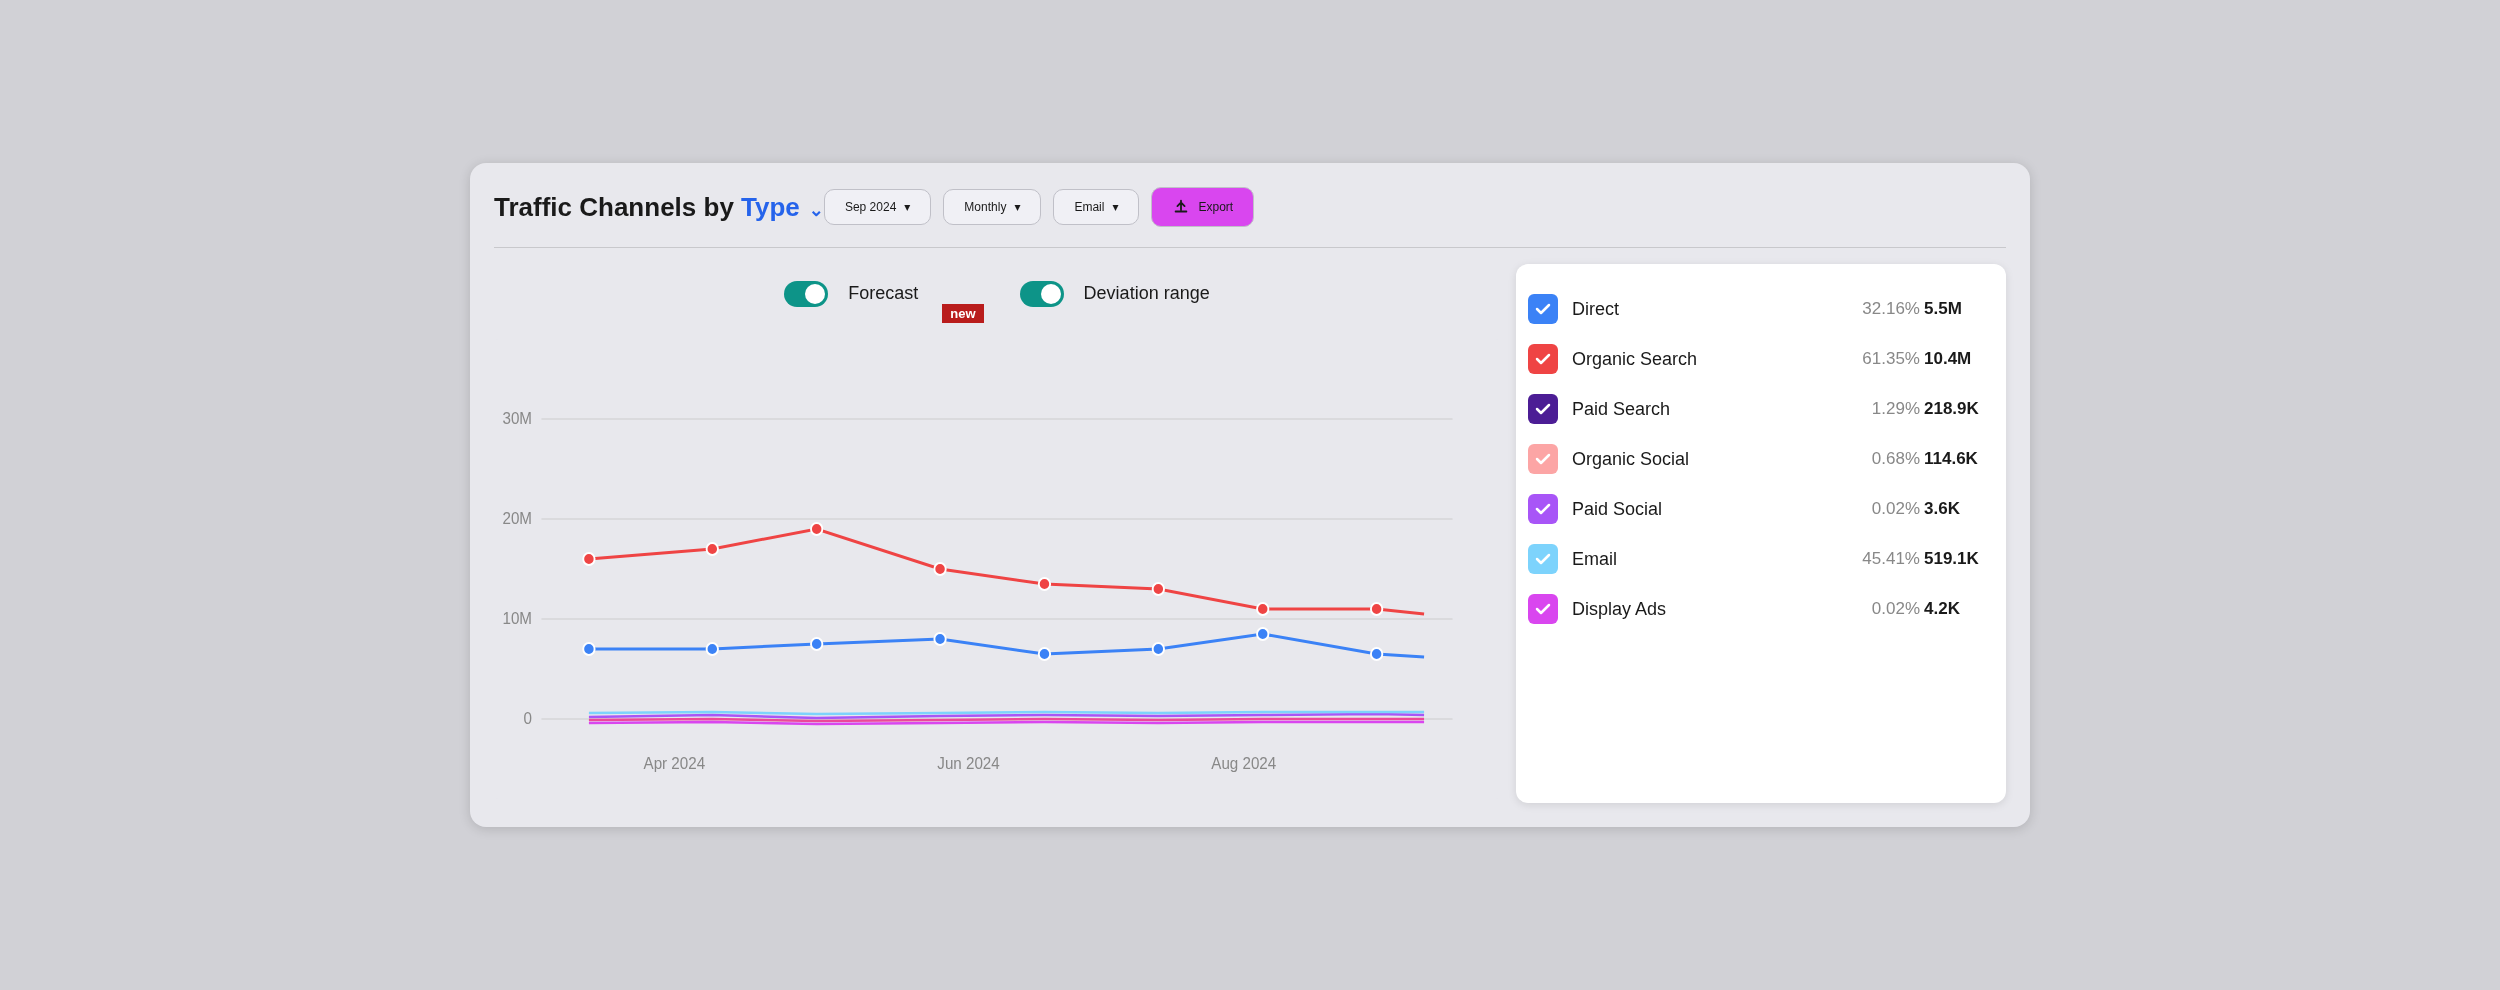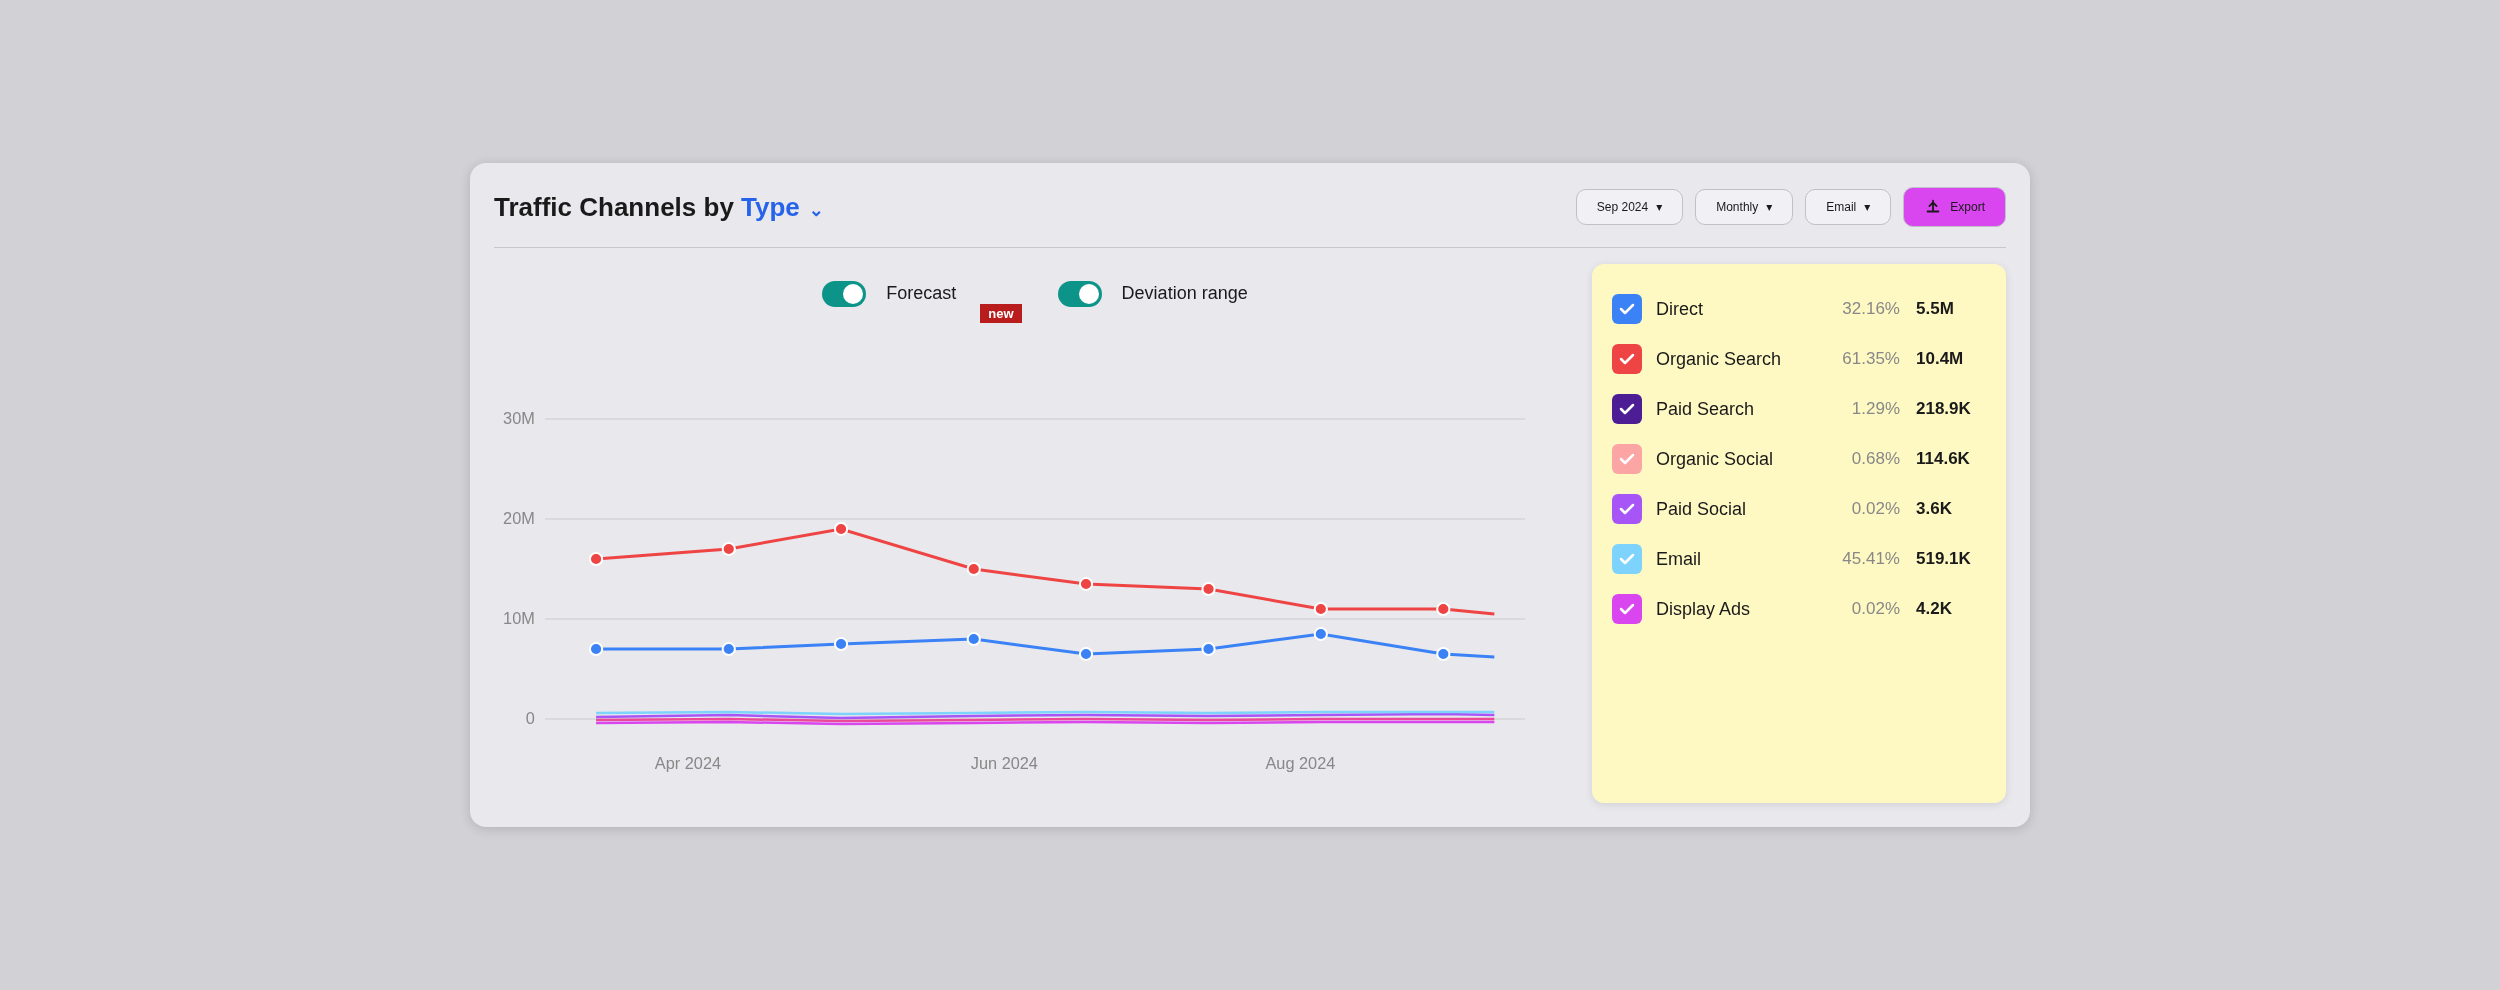--- a/index.html
+++ b/index.html
@@ -14,21 +14,21 @@
     .card {
       background: #e8e8ed;
       border-radius: 16px;
       padding: 24px;
       width: 1560px;
       box-shadow: 0 2px 12px rgba(0,0,0,0.15);
     }
     .header {
       display: flex;
       align-items: center;
-      justify-content: space-between;
+      justify-content: flex-start;
       margin-bottom: 20px;
     }
     .title {
       font-size: 26px;
       font-weight: 700;
       color: #1a1a1a;
     }
     .title-type {
       color: #2563eb;
       cursor: pointer;
@@ -117,24 +117,24 @@
       padding: 2px 8px;
       border-radius: 0;
       margin-left: 4px;
       margin-top: 40px;
     }
     .svg-chart {
       width: 100%;
       height: 460px;
     }
     .legend-panel {
-      width: 414px;
-      background: #fef9c3;
+      width: 490px;
+      background: #ffffff;
       border-radius: 12px;
-      padding: 20px 20px;
+      padding: 20px 12px;
       margin-left: 16px;
       box-shadow: 0 2px 8px rgba(0,0,0,0.1);
     }
     .legend-row {
       display: flex;
       align-items: center;
       padding: 10px 0;
       font-size: 18px;
     }
     .legend-row + .legend-row {
@@ -157,21 +157,21 @@
     .legend-name {
       flex: 1;
       color: #1a1a1a;
       font-size: 18px;
     }
     .legend-pct {
       color: #888;
       font-size: 17px;
       width: 80px;
       text-align: right;
-      margin-right: 16px;
+      margin-right: 4px;
     }
     .legend-val {
       color: #1a1a1a;
       font-size: 17px;
       font-weight: 600;
       width: 70px;
       text-align: left;
     }
     .axis-label {
       fill: #888;

